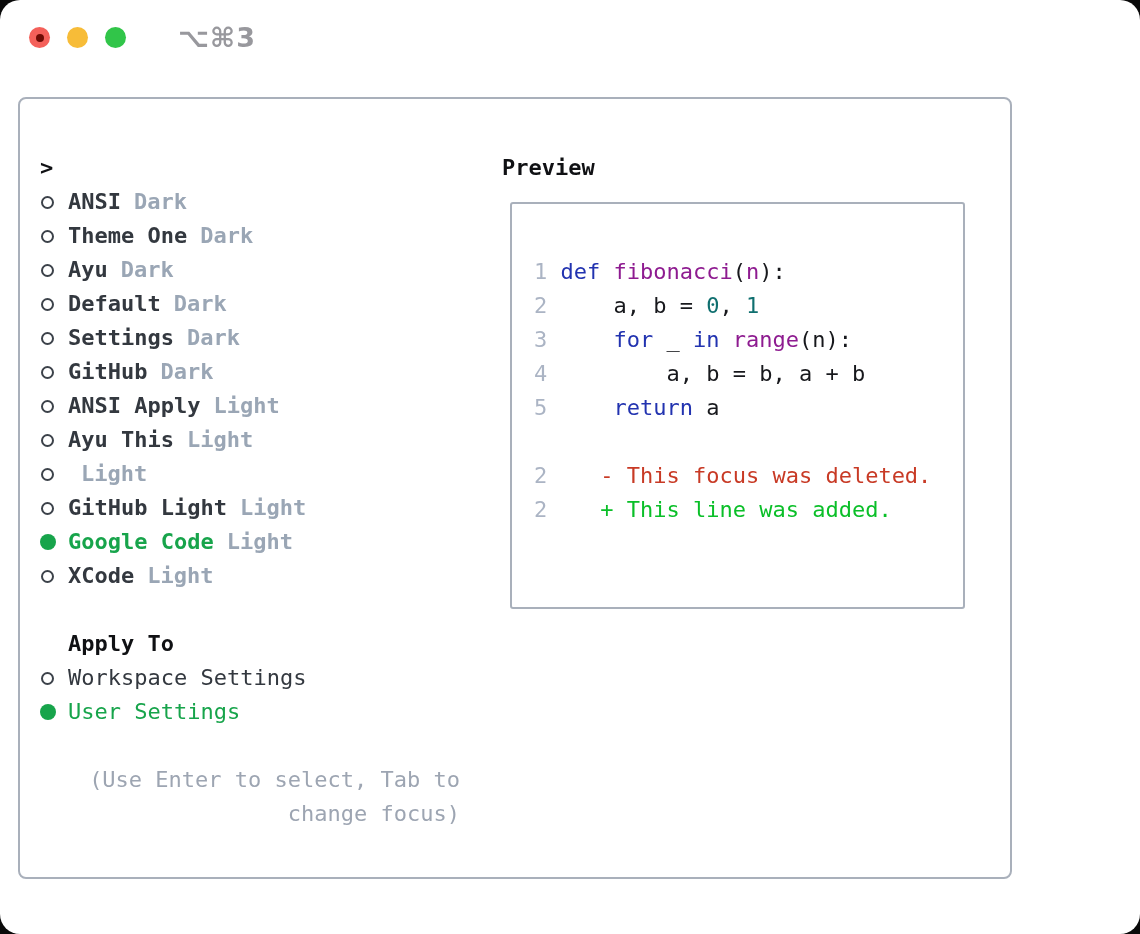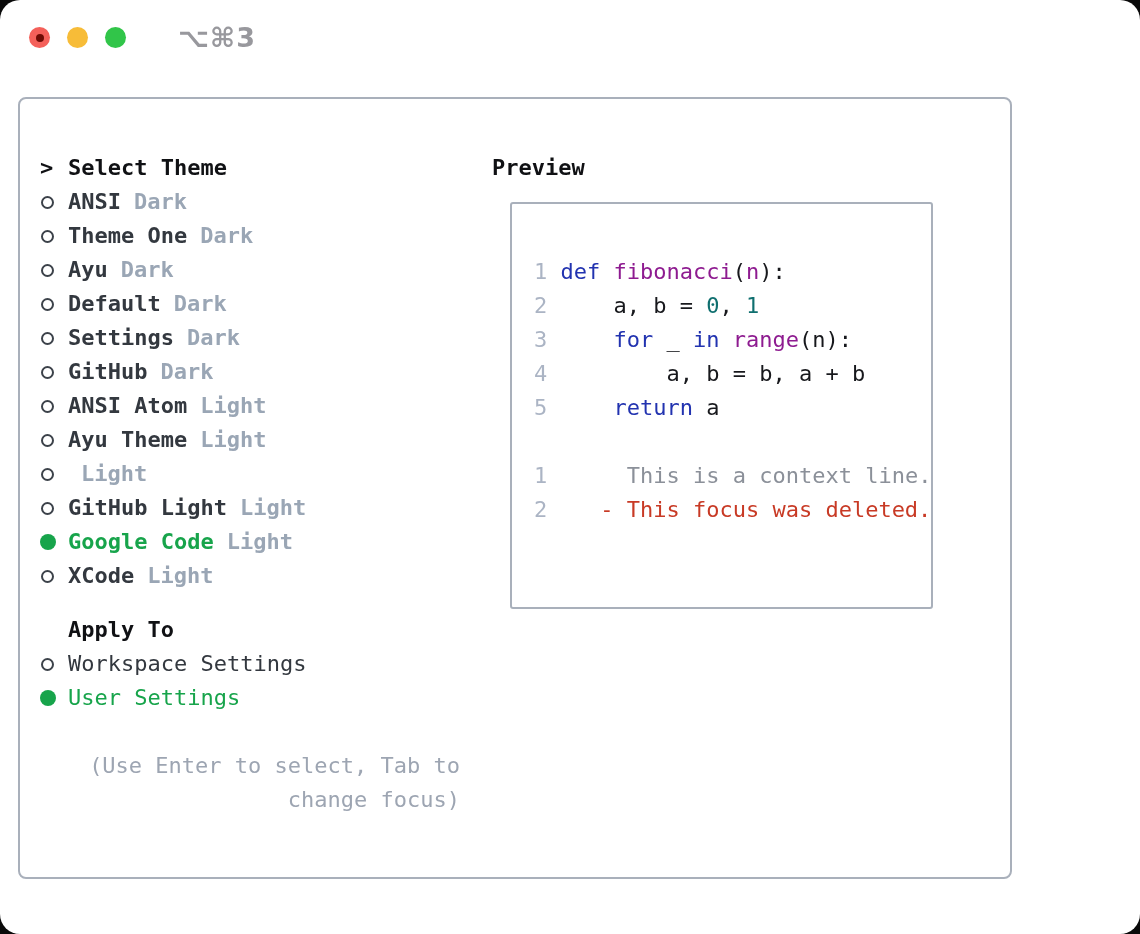--- a/index.html
+++ b/index.html
@@ -40,32 +40,32 @@
   .marker { width:28px; display:flex; align-items:center; flex:0 0 28px; }
   .radio { width:13px; height:13px; border:2.5px solid #3c424a; border-radius:50%;
            margin-left:1px; }
   .radio.sel { background:var(--selected-green); border-color:var(--selected-green);
                width:16px; height:16px; border:none; margin-left:0; }
   .hdr-prefix { font-weight:700; color:#101114; }
   .hdr-text { font-weight:700; color:#101114; }
   .name { color:var(--item-text); font-weight:700; }
   .name.sel { color:var(--selected-green); }
   .tag { color:var(--tag-gray); margin-left:13px; font-weight:700; }
-  .apply-block { margin-top:20px; }
+  .apply-block { margin-top:34px; }
   .apply-hdr { font-weight:600; color:#101114; }
   .opt-label { color:var(--item-text); font-weight:500; }
   .opt-label.sel { color:var(--selected-green); }
   .hint { margin-top:34px; color:var(--hint-gray); width:420px;
           white-space:normal; font-weight:500;text-align:right; }
 
   
-  .preview-title { position:absolute; left:472px; top:52px; font-size:22px;
+  .preview-title { position:absolute; left:482px; top:52px; font-size:22px;
                    line-height:34px; font-weight:700; color:#101114; }
   .preview-panel {
-    position:absolute; left:490px; top:103px; width:423px; height:407px;
+    position:absolute; left:490px; top:103px; width:455px; height:407px;
     border:2px solid var(--border,#a9b0bb); border-radius:3px;
     padding:51px 0 0 22px; overflow:hidden;
   }
   .codeline { font-size:22px; line-height:34px; min-height:34px; white-space:pre; }
   .c-ln  { color:var(--line-number); }
   .c-pl  { color:#17181c; }
   .c-kw  { color:var(--keyword-blue); }
   .c-fn  { color:var(--function-purple); }
   .c-num { color:var(--number-teal); }
   .c-ctx { color:var(--context-gray); }
@@ -87,32 +87,31 @@
   </div>
 
   <div class="main-panel">
 
     <div class="left-col">
 
       <div class="row">
         <span class="marker">
           <span class="hdr-prefix">&gt;</span>
         </span>
-        <span class="hdr-text">Select Theme</span>
       </div>
 
       <div>
           <div class="row"><span class="marker"><span class="radio"></span></span><span class="name">ANSI</span><span class="tag">Dark</span></div>
           <div class="row"><span class="marker"><span class="radio"></span></span><span class="name">Theme One</span><span class="tag">Dark</span></div>
           <div class="row"><span class="marker"><span class="radio"></span></span><span class="name">Ayu</span><span class="tag">Dark</span></div>
           <div class="row"><span class="marker"><span class="radio"></span></span><span class="name">Default</span><span class="tag">Dark</span></div>
           <div class="row"><span class="marker"><span class="radio"></span></span><span class="name">Settings</span><span class="tag">Dark</span></div>
           <div class="row"><span class="marker"><span class="radio"></span></span><span class="name">GitHub</span><span class="tag">Dark</span></div>
-          <div class="row"><span class="marker"><span class="radio"></span></span><span class="name">ANSI Atom</span><span class="tag">Light</span></div>
-          <div class="row"><span class="marker"><span class="radio"></span></span><span class="name">Ayu Theme</span><span class="tag">Light</span></div>
+          <div class="row"><span class="marker"><span class="radio"></span></span><span class="name">ANSI Apply</span><span class="tag">Light</span></div>
+          <div class="row"><span class="marker"><span class="radio"></span></span><span class="name">Ayu This</span><span class="tag">Light</span></div>
           <div class="row"><span class="marker"><span class="radio"></span></span><span class="tag">Light</span></div>
           <div class="row"><span class="marker"><span class="radio"></span></span><span class="name">GitHub Light</span><span class="tag">Light</span></div>
           <div class="row"><span class="marker"><span class="radio sel"></span></span><span class="name sel">Google Code</span><span class="tag">Light</span></div>
           <div class="row"><span class="marker"><span class="radio"></span></span><span class="name">XCode</span><span class="tag">Light</span></div>
         </div>
 
       <div class="apply-block">
         <div class="row">
           <span class="marker"></span>
           <span class="apply-hdr">Apply To</span>
@@ -129,19 +128,19 @@
     <div class="preview-title">Preview</div>
 
     <div class="preview-panel">
       <div>
           <div class="codeline"><span class="c-ln">1 </span><span class="c-kw">def</span><span class="c-pl"> </span><span class="c-fn">fibonacci</span><span class="c-pl">(</span><span class="c-fn">n</span><span class="c-pl">):</span></div>
           <div class="codeline"><span class="c-ln">2 </span><span class="c-pl">    a, b = </span><span class="c-num">0</span><span class="c-pl">, </span><span class="c-num">1</span></div>
           <div class="codeline"><span class="c-ln">3 </span><span class="c-pl">    </span><span class="c-kw">for</span><span class="c-pl"> _ </span><span class="c-kw">in</span><span class="c-pl"> </span><span class="c-fn">range</span><span class="c-pl">(n):</span></div>
           <div class="codeline"><span class="c-ln">4 </span><span class="c-pl">        a, b = b, a + b</span></div>
           <div class="codeline"><span class="c-ln">5 </span><span class="c-pl">    </span><span class="c-kw">return</span><span class="c-pl"> a</span></div>
           <div class="codeline"></div>
-          <div class="codeline"><span class="c-ln">1</span><span class="c-pl">      </span><span class="c-ctx">This is a context line.</span></div>
           <div class="codeline"><span class="c-ln">2</span><span class="c-pl">    </span><span class="c-del">- This focus was deleted.</span></div>
+          <div class="codeline"><span class="c-ln">2</span><span class="c-pl">    </span><span class="c-add">+ This line was added.</span></div>
         </div>
     </div>
 
   </div>
 </div>
 
 </body></html>

